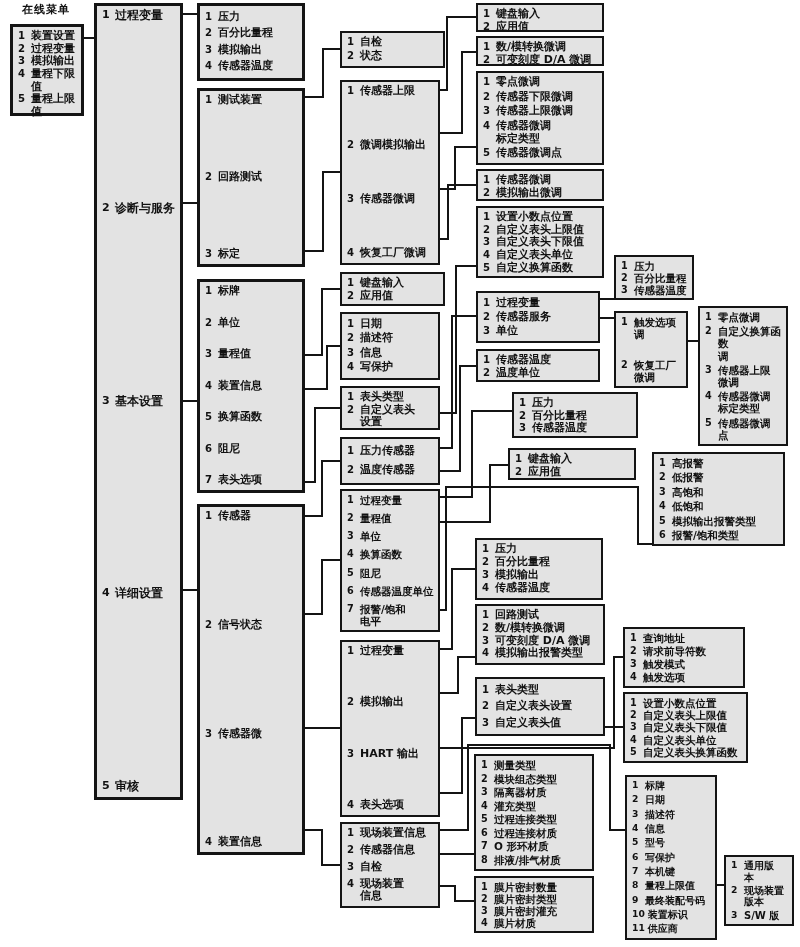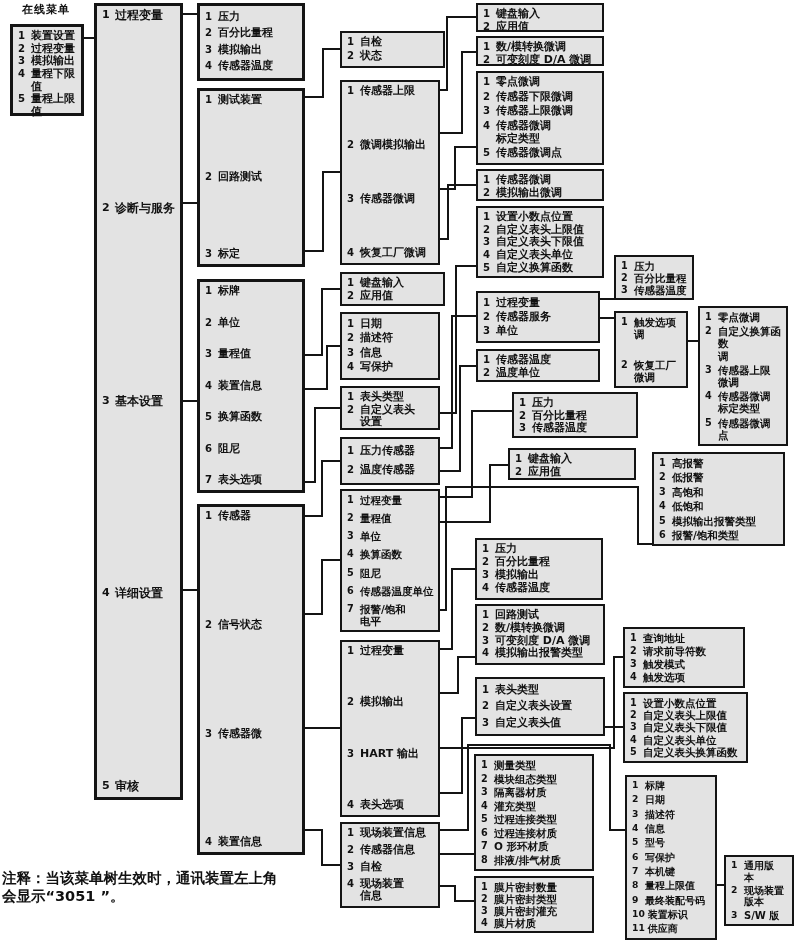--- a/index.html
+++ b/index.html
@@ -734,18 +734,14 @@
           <span class="lbl">现场装置
 版本</span>
         </div>
         <div class="item">
           <span class="num">3</span>
           <span class="lbl">S/W 版</span>
         </div>
       </div>
     </div>
 
-  <div class="note">
-    <span>注释：当该菜单树生效时，通讯装置左上角</span><br>
-    <span>会显示“3051 ”。</span>
-  </div>
 
 </div>
 
 </body></html>

